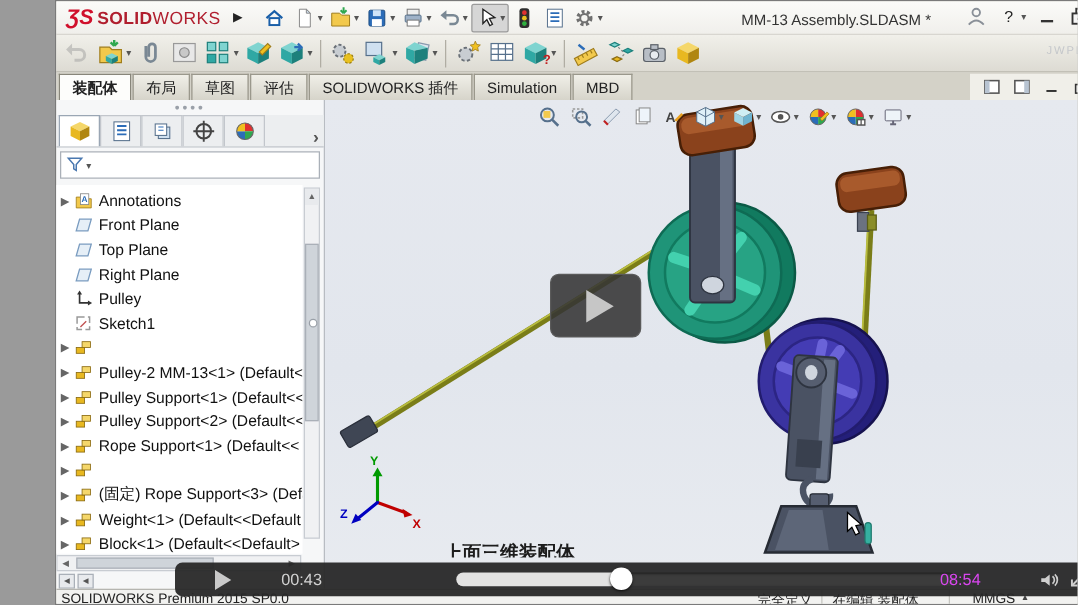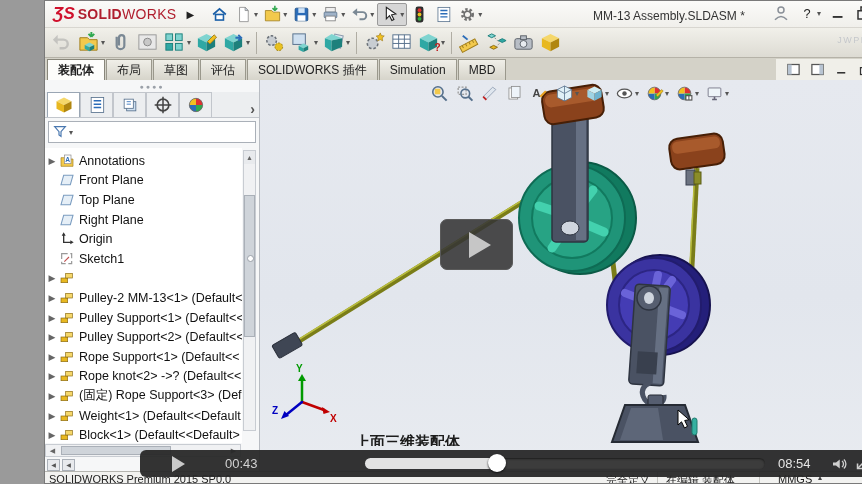--- a/index.html
+++ b/index.html
@@ -70,21 +70,21 @@
   .tpbtn{width:25px;height:23px;display:flex;align-items:center;justify-content:center;}
   .tpbtn.active{background:#fff;border:1px solid #7aa7d8;}
   .tpbtn .ic{width:19px;height:19px;}
   
   #player{position:absolute;left:95px;top:449px;width:735px;height:27px;background:rgba(40,40,40,.95);border-radius:6px;z-index:40;display:flex;align-items:center;}
   #pb-play{margin-left:32px;width:0;height:0;border-left:13px solid #c9c9c9;border-top:8px solid transparent;border-bottom:8px solid transparent;}
   #pb-elapsed{color:#d2d2d2;font-size:13px;margin-left:40px;width:44px;}
   #pb-track{position:absolute;left:225px;top:8px;width:400px;height:11px;border-radius:6px;background:#3c3c3c;box-shadow:inset 0 1px 2px #1c1c1c;}
   #pb-fill{position:absolute;left:0;top:0;height:11px;width:130px;border-radius:6px;background:#e2e2e2;}
   #pb-knob{position:absolute;left:123px;top:-4px;width:18px;height:18px;border-radius:50%;background:#fff;box-shadow:0 1px 2px #111;}
-  #pb-duration{position:absolute;left:638px;color:#e5e5e5;font-size:13px;text-align:right;}
+  #pb-duration{position:absolute;left:612px;color:#d946ef;font-size:13px;text-align:right;}
   #pb-vol{position:absolute;left:690px;top:5px;width:18px;height:18px;}
   #pb-full{position:absolute;left:714px;top:5px;width:17px;height:17px;}
   
   #statusbar{position:absolute;left:0;top:470px;width:862px;height:14px;background:#f2f2f0;border-top:1px solid #b5b5b0;font-size:11px;color:#222;z-index:30;}
   #st-product{position:absolute;left:4px;top:1px;}
   .stsep{position:absolute;top:0;width:1px;height:14px;background:#c5c5c0;}
   #st-state{position:absolute;left:561px;top:1px;}
   #st-edit{position:absolute;left:621px;top:1px;}
   #st-units{position:absolute;left:733px;top:1px;}
   #st-caret{position:absolute;left:773px;top:1px;font-size:8px;color:#444;}
@@ -539,21 +539,21 @@
             </svg></span>
           <span class="lbl">Right Plane</span>
         </div>
         <div class="trow">
           <span class="exp"></span>
           <span class="ic"><svg viewBox="0 0 24 24" style="width:100%;height:100%">
               <path d="M7 5 v12 h12" fill="none" stroke="#333" stroke-width="2"></path>
               <path d="M7 2 l-3 5 h6 Z" fill="#333"></path>
               <path d="M22 17 l-5 -3 v6 Z" fill="#333"></path>
             </svg></span>
-          <span class="lbl">Origin</span>
+          <span class="lbl">Pulley</span>
         </div>
         <div class="trow">
           <span class="exp"></span>
           <span class="ic"><svg viewBox="0 0 24 24" style="width:100%;height:100%">
               <rect x="4" y="4" width="15" height="15" fill="none" stroke="#999" stroke-width="1.8" stroke-dasharray="9 4"></rect>
               <path d="M8 16 l7 -7" stroke="#c05050" stroke-width="1.6"></path>
             </svg></span>
           <span class="lbl">Sketch1</span>
         </div>
         <div class="trow">
@@ -594,21 +594,20 @@
               <rect x="10" y="5" width="10" height="7" fill="#f5d76a" stroke="#8a6a10"></rect>
             </svg></span>
           <span class="lbl">Rope Support&lt;1&gt; (Default&lt;&lt;</span>
         </div>
         <div class="trow">
           <span class="exp">▶</span>
           <span class="ic"><svg viewBox="0 0 24 24" style="width:100%;height:100%">
               <rect x="3" y="12" width="10" height="7" fill="#e8b820" stroke="#8a6a10"></rect>
               <rect x="10" y="5" width="10" height="7" fill="#f5d76a" stroke="#8a6a10"></rect>
             </svg></span>
-          <span class="lbl">Rope knot&lt;2&gt; -&gt;? (Default&lt;&lt;</span>
         </div>
         <div class="trow">
           <span class="exp">▶</span>
           <span class="ic"><svg viewBox="0 0 24 24" style="width:100%;height:100%">
               <rect x="3" y="12" width="10" height="7" fill="#e8b820" stroke="#8a6a10"></rect>
               <rect x="10" y="5" width="10" height="7" fill="#f5d76a" stroke="#8a6a10"></rect>
             </svg></span>
           <span class="lbl">(固定) Rope Support&lt;3&gt; (Defa</span>
         </div>
         <div class="trow">

